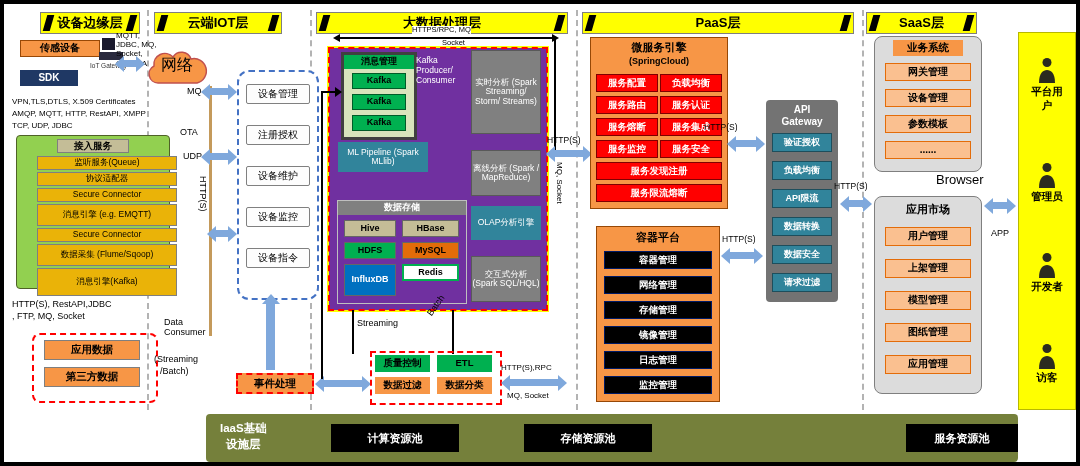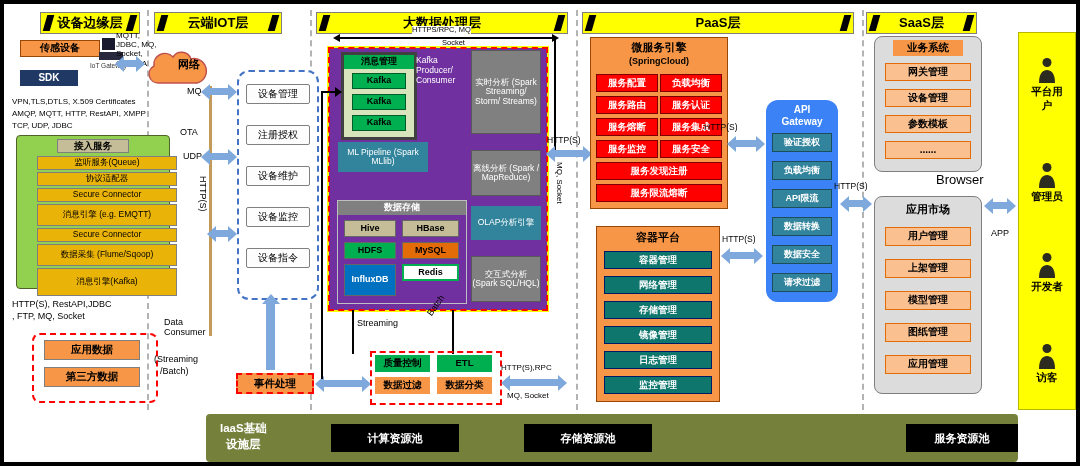--- a/index.html
+++ b/index.html
@@ -19,21 +19,21 @@
   .tarr{position:absolute;height:2px;background:#000}
   .tarr:before{content:"";position:absolute;left:-7px;top:-3px;border:4px solid transparent;border-right:7px solid #000;border-left:0}
   .tarr:after{content:"";position:absolute;right:-7px;top:-3px;border:4px solid transparent;border-left:7px solid #000;border-right:0}
   .bline{position:absolute;background:#000}
   .vtext{writing-mode:vertical-rl}
   .acc{background:#eab308;border:1px solid #7f7f7f;font-size:8.5px;left:20px;width:140px}
   .iot-i{left:7px;width:64px;height:20px;background:#fdfdfd;border:1px solid #808080;border-radius:2px;font-size:10px}
   .kafka{left:8px;width:54px;height:16px;background:#00B050;border:1px solid #005c28;font-size:9px;font-weight:bold}
   .eng{font-size:9px;font-weight:bold;border:1px solid #666}
   .red-i{background:#FF0000;color:#fff;font-size:9.5px;font-weight:bold;border:1px solid #7f0000;height:18px}
-  .blue-i{left:7px;width:108px;height:18px;background:#0f766e;color:#fff;font-size:9.5px;font-weight:bold;border:1px solid #001a66}
+  .blue-i{left:7px;width:108px;height:18px;background:#000000;color:#fff;font-size:9.5px;font-weight:bold;border:1px solid #001a66}
   .teal-i{left:6px;width:60px;height:19px;background:#31849B;color:#fff;font-size:9px;font-weight:bold;border:1px solid #1d4e5c}
   .or-i{left:10px;width:86px;height:18px;background:#FAC090;border:1px solid #E36C09;font-size:10px;font-weight:bold}
   .pool{position:absolute;top:10px;height:28px;background:#000;color:#fff;font-size:11px;font-weight:bold;display:flex;align-items:center;justify-content:center}
   .ugrp{display:flex;flex-direction:column;align-items:center;gap:2px;font-size:10.5px;font-weight:bold;text-align:center}
   .ugrp .ulbl{width:34px}
 </style>
 </head>
 <body>
 
 <div id="stage">
@@ -74,21 +74,21 @@
   <div class="cell" style="left:95px;top:48px;width:24px;height:8px;background:#2a2a3e"></div>
   <div class="txt" style="left:86px;top:58px;font-size:6.5px;color:#333">IoT Gateway</div>
   <div class="txt" style="left:112px;top:27px;width:48px;font-size:8px">MQTT, JDBC, MQ, Socket, OPC-UA</div>
   <div class="cell" style="left:16px;top:66px;width:58px;height:16px;background:#1F3864;color:#fff;font-size:10px;font-weight:bold">SDK</div>
   <div class="darr" style="left:120px;top:56px;width:12px"></div>
 
   <div style="position:absolute;left:138px;top:38px;width:70px;height:46px">
     <svg width="70" height="46" viewBox="0 0 70 46">
       <path d="M16 41 a9 9 0 0 1 -4 -17 a11 11 0 0 1 19 -9 a10 10 0 0 1 18 2 a9 9 0 0 1 6 24 z" fill="#F79646" stroke="#C0504D" stroke-width="1.5"></path>
     </svg>
-    <div class="cell" style="left:12px;top:15px;width:70px;height:16px;font-size:11px;font-weight:bold">网络</div>
+    <div class="cell" style="left:0;top:15px;width:70px;height:16px;font-size:16px;font-weight:normal">网络</div>
   </div>
 
   <div class="txt" style="left:8px;top:93px;font-size:8px">VPN,TLS,DTLS, X.509 Certificates</div>
   <div class="txt" style="left:8px;top:105px;font-size:8px">AMQP, MQTT, HTTP, RestAPI, XMPP</div>
   <div class="txt" style="left:8px;top:117px;font-size:8px">TCP, UDP, JDBC</div>
 
   <div style="position:absolute;left:12px;top:131px;width:152px;height:152px;background:#92D050;border:1px solid #4F6228;border-radius:4px">
     <div class="cell" style="left:40px;top:3px;width:72px;height:14px;background:#C4BD97;border:1px solid #7f7f7f;font-size:9.5px;font-weight:bold">接入服务</div>
     <div class="cell acc" style="top:20px;height:14px">监听服务(Queue)</div>
     <div class="cell acc" style="top:36px;height:14px">协议适配器</div>
@@ -201,21 +201,21 @@
   <div style="position:absolute;left:592px;top:222px;width:122px;height:174px;background:#F79646;border:1px solid #974806">
     <div class="cell" style="left:0;top:4px;width:100%;height:14px;font-size:11px;font-weight:bold">容器平台</div>
     <div class="cell blue-i" style="top:24px">容器管理</div>
     <div class="cell blue-i" style="top:49px">网络管理</div>
     <div class="cell blue-i" style="top:74px">存储管理</div>
     <div class="cell blue-i" style="top:99px">镜像管理</div>
     <div class="cell blue-i" style="top:124px">日志管理</div>
     <div class="cell blue-i" style="top:149px">监控管理</div>
   </div>
 
-  <div style="position:absolute;left:762px;top:96px;width:72px;height:202px;background:#3b82f6;border-radius:12px">
+  <div style="position:absolute;left:762px;top:96px;width:72px;height:202px;background:#737373;border-radius:4px">
     <div class="cell" style="left:0;top:4px;width:100%;height:12px;color:#fff;font-size:10px;font-weight:bold">API</div>
     <div class="cell" style="left:0;top:16px;width:100%;height:12px;color:#fff;font-size:10px;font-weight:bold">Gateway</div>
     <div class="cell teal-i" style="top:33px">验证授权</div>
     <div class="cell teal-i" style="top:61px">负载均衡</div>
     <div class="cell teal-i" style="top:89px">API限流</div>
     <div class="cell teal-i" style="top:117px">数据转换</div>
     <div class="cell teal-i" style="top:145px">数据安全</div>
     <div class="cell teal-i" style="top:173px">请求过滤</div>
   </div>
 

